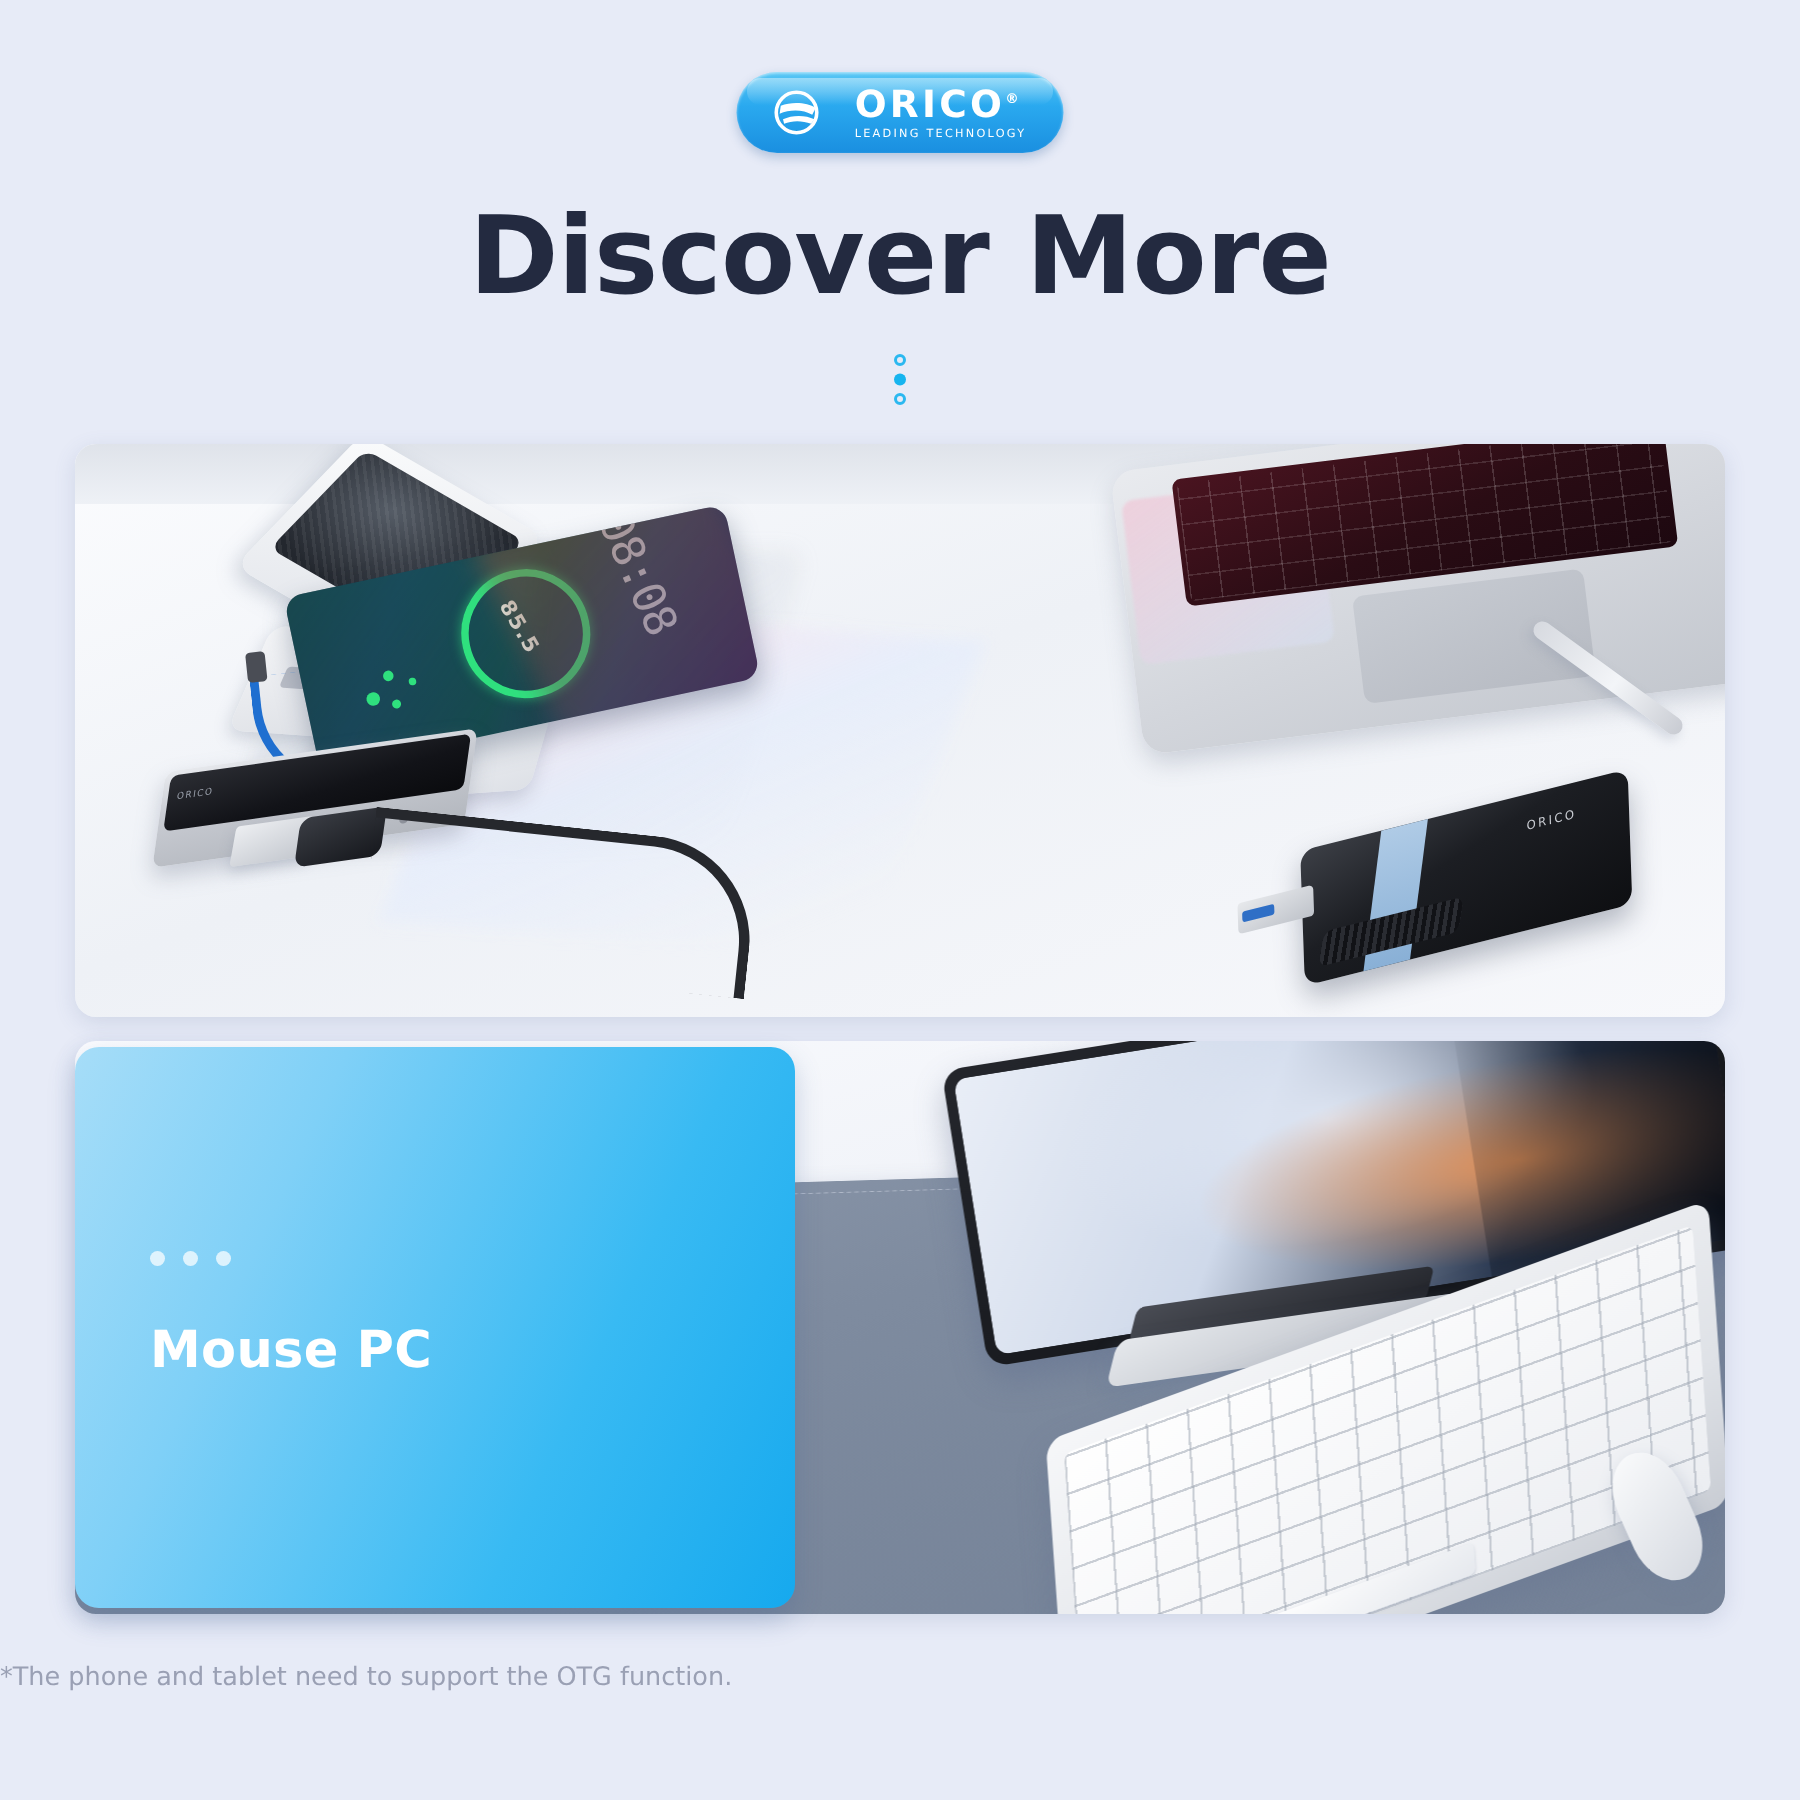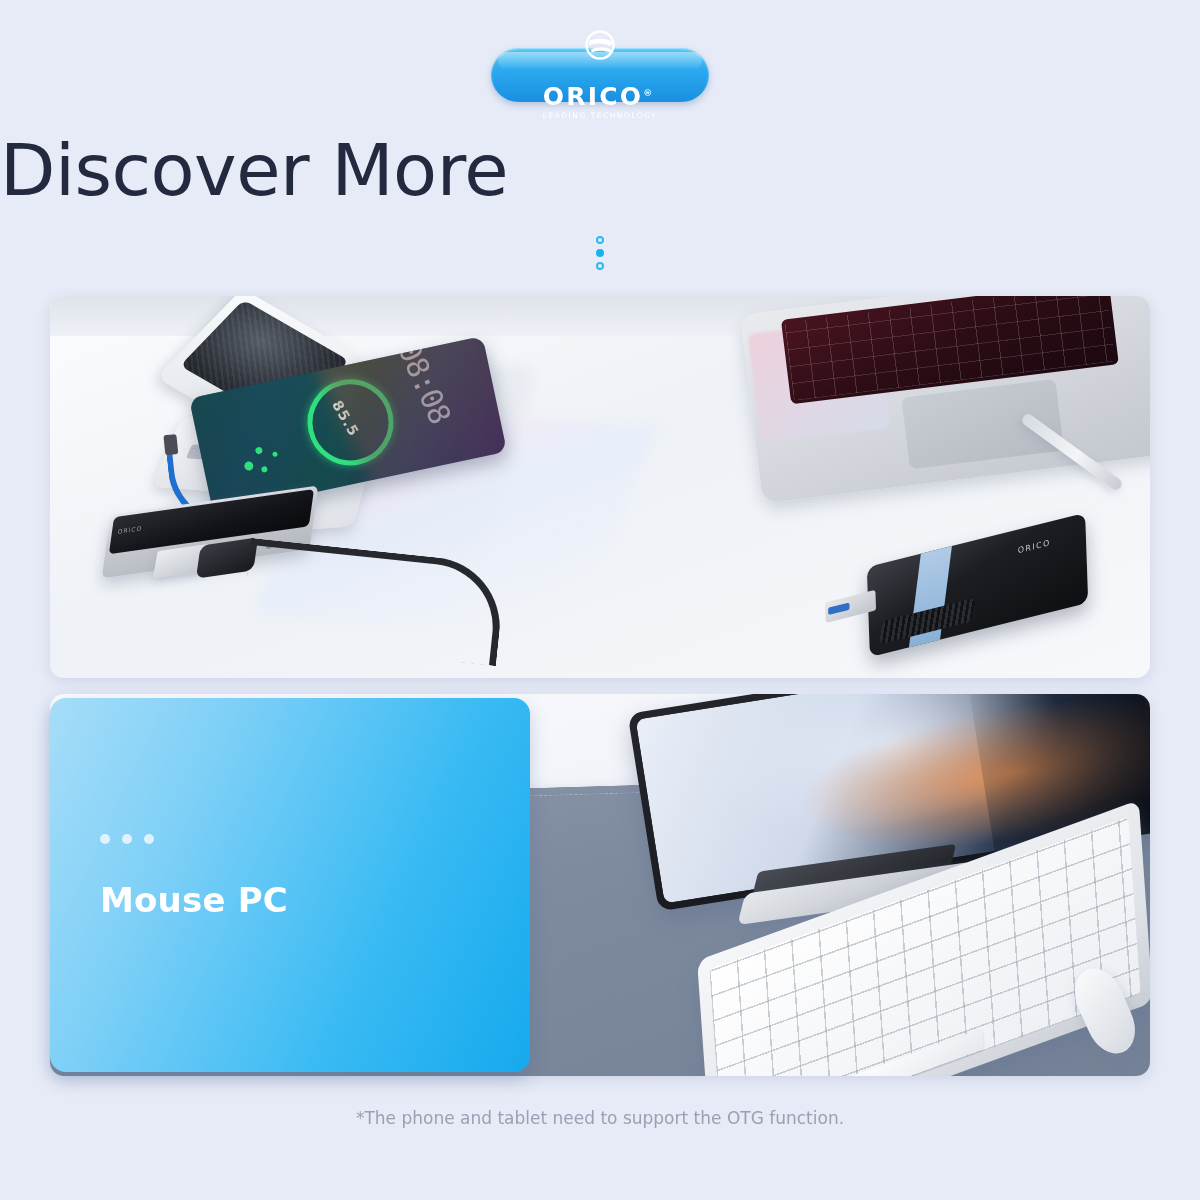--- a/index.html
+++ b/index.html
@@ -21,37 +21,38 @@
     background:linear-gradient(180deg,#57c7f5 0%,#2aa9ef 42%,#1a8fe0 100%);
     box-shadow:0 3px 7px rgba(40,90,150,.28), inset 0 1px 2px rgba(255,255,255,.55);
     display:flex;align-items:center;justify-content:center;
     position:relative;
   }
   .logo-pill:before{
     content:"";position:absolute;left:7px;right:7px;top:4px;height:18px;
     border-radius:14px;
     background:linear-gradient(180deg,rgba(255,255,255,.42),rgba(255,255,255,0));
   }
-  .logo-inner{display:flex;align-items:center;gap:24px;position:relative;z-index:2;flex-direction:column;}
+  .logo-inner{display:flex;align-items:center;gap:24px;position:relative;z-index:2;}
   .logo-globe{width:30px;height:30px;display:block;}
   .logo-text{display:flex;flex-direction:column;align-items:flex-start;line-height:1;}
   .logo-word{
     font-size:25px;font-weight:bold;color:#ffffff;letter-spacing:2.2px;
     position:relative;font-family:"DejaVu Sans",sans-serif;
   }
   .logo-reg{font-size:9px;vertical-align:super;letter-spacing:0;}
   .logo-tag{
     font-size:7.5px;color:#ffffff;letter-spacing:1.5px;margin-top:3px;
     font-family:"DejaVu Sans",sans-serif;
   }
 
   
   .page-title{
     position:absolute;left:0;right:0;top:128px;
-    font-size:72px;font-weight:normal;color:#232a40;
+    text-align:center;
+    font-size:72px;font-weight:bold;color:#232a40;
     letter-spacing:-0.5px;
     font-family:"DejaVu Sans",sans-serif;
   }
 
   
   .divider-dots{
     position:absolute;left:0;right:0;top:236px;
     display:flex;flex-direction:column;align-items:center;gap:5px;
   }
   .ddot{width:8px;height:8px;border-radius:50%;box-sizing:border-box;}
@@ -89,21 +90,21 @@
   }
   .card-lines{
     position:absolute;left:50px;top:228px;
     font-size:25px;color:#ffffff;line-height:1.35;font-weight:normal;
     font-family:"DejaVu Sans",sans-serif;
   }
   .card-lines div{white-space:nowrap;}
 
   
   .footnote{
-    position:absolute;left:0;right:0;top:1108px;text-align:center;
+    position:absolute;left:0;right:0;top:1108px;text-align:left;
     font-size:17px;color:#9aa0b4;
     font-family:"DejaVu Sans",sans-serif;
   }
 
   
   .p1{background:linear-gradient(160deg,#fbfcfe 0%,#eef1f6 45%,#f7f8fb 100%);}
   .p1 .desk-top{
     position:absolute;left:0;top:0;width:100%;height:40px;
     background:linear-gradient(180deg,#dfe3ea,#eef1f6);
   }

